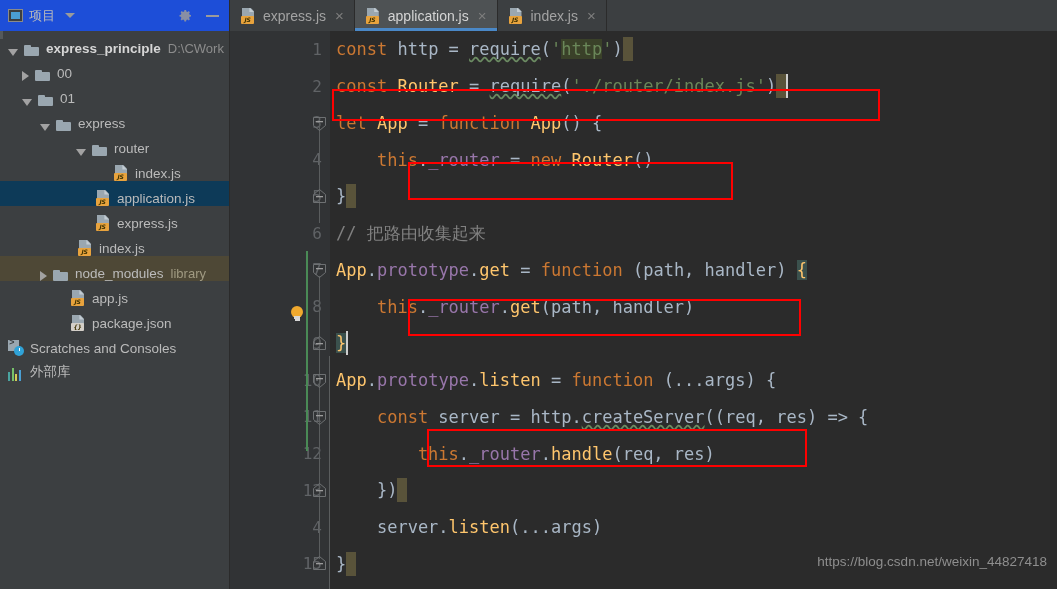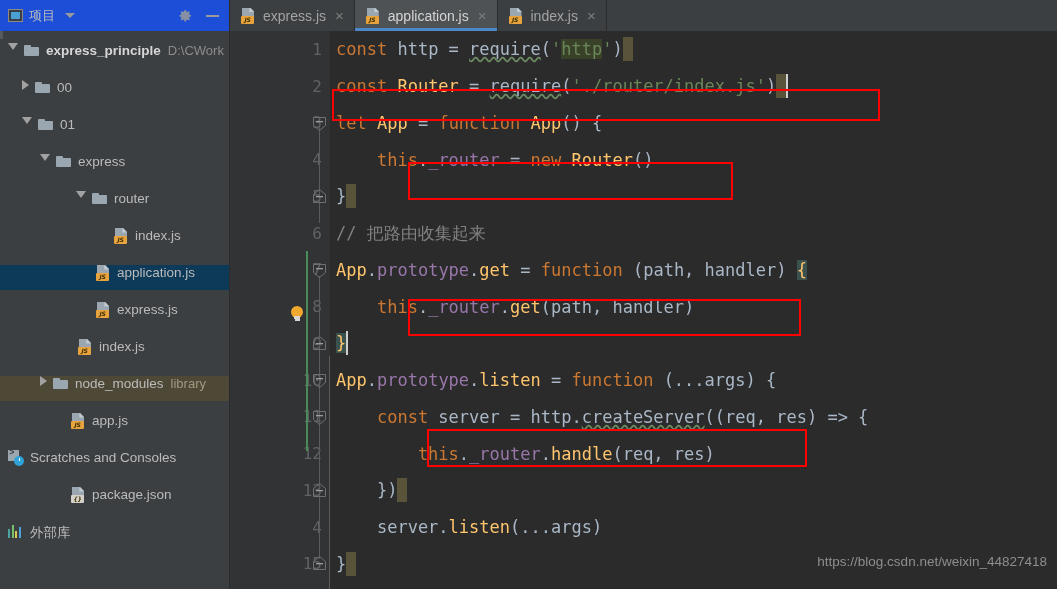--- a/index.html
+++ b/index.html
@@ -81,24 +81,23 @@
   .sidebar {
     width: 230px; flex: 0 0 230px;
     background: #3c3f41; overflow: hidden;
     border-right: 1px solid #2b2b2b;
     position: relative;
   }
   .sidebar::before{
     content:""; position:absolute; left:0; top:0; width:3px; height:8px; background:#55595b;
   }
   .row {
-    height: 25px; display: flex; align-items: flex-start;
+    height: 25px; display: flex; align-items: flex-end;
     font-size: 13.5px; color: #bbbbbb; white-space: nowrap;
     padding-right: 4px;
-    margin-top: 12px;
   }
   .row.sel { background: #0d3a58; }
   .row.lib { background: #4e4836; }
   .arrow {
     width: 0; height: 0; flex: 0 0 0;
     margin-right: 6px;
   }
   .arrow.right { border-top:5px solid transparent; border-bottom:5px solid transparent; border-left:7px solid #a2a2a2; }
   .arrow.down  { border-left:5px solid transparent; border-right:5px solid transparent; border-top:7px solid #a2a2a2; }
   .arrow.none  { width:7px; flex:0 0 7px; border:none; }
@@ -327,36 +326,36 @@
       <div class="row" style="padding-left:58px">
         <span class="arrow none"></span>
         <span class="jsicon" style="margin-right:6px">
             <i class="page"></i>
             <i class="fold"></i>
             <i class="badge">JS</i>
           </span>
         <span class="rowlabel">app.js</span>
       </div>
 
+      <div class="row" style="padding-left:58px">
+        <span class="arrow none"></span>
+        <span class="jsicon jsonicon" style="margin-right:6px">
+            <i class="page"></i>
+            <i class="fold"></i>
+            <i class="badge">{}</i>
+          </span>
+        <span class="rowlabel">package.json</span>
+      </div>
+
       <div class="row" style="padding-left:8px">
         <span class="scratch-icon">
             <i class="sq"></i>
             <i class="clock"></i>
           </span>
         <span class="rowlabel">Scratches and Consoles</span>
-      </div>
-
-      <div class="row" style="padding-left:58px">
-        <span class="arrow none"></span>
-        <span class="jsicon jsonicon" style="margin-right:6px">
-            <i class="page"></i>
-            <i class="fold"></i>
-            <i class="badge">{}</i>
-          </span>
-        <span class="rowlabel">package.json</span>
       </div>
 
       <div class="row" style="padding-left:8px">
         <span class="ext-icon">
             <i></i>
             <i></i>
             <i></i>
             <i></i>
           </span>
         <span class="rowlabel">外部库</span>

